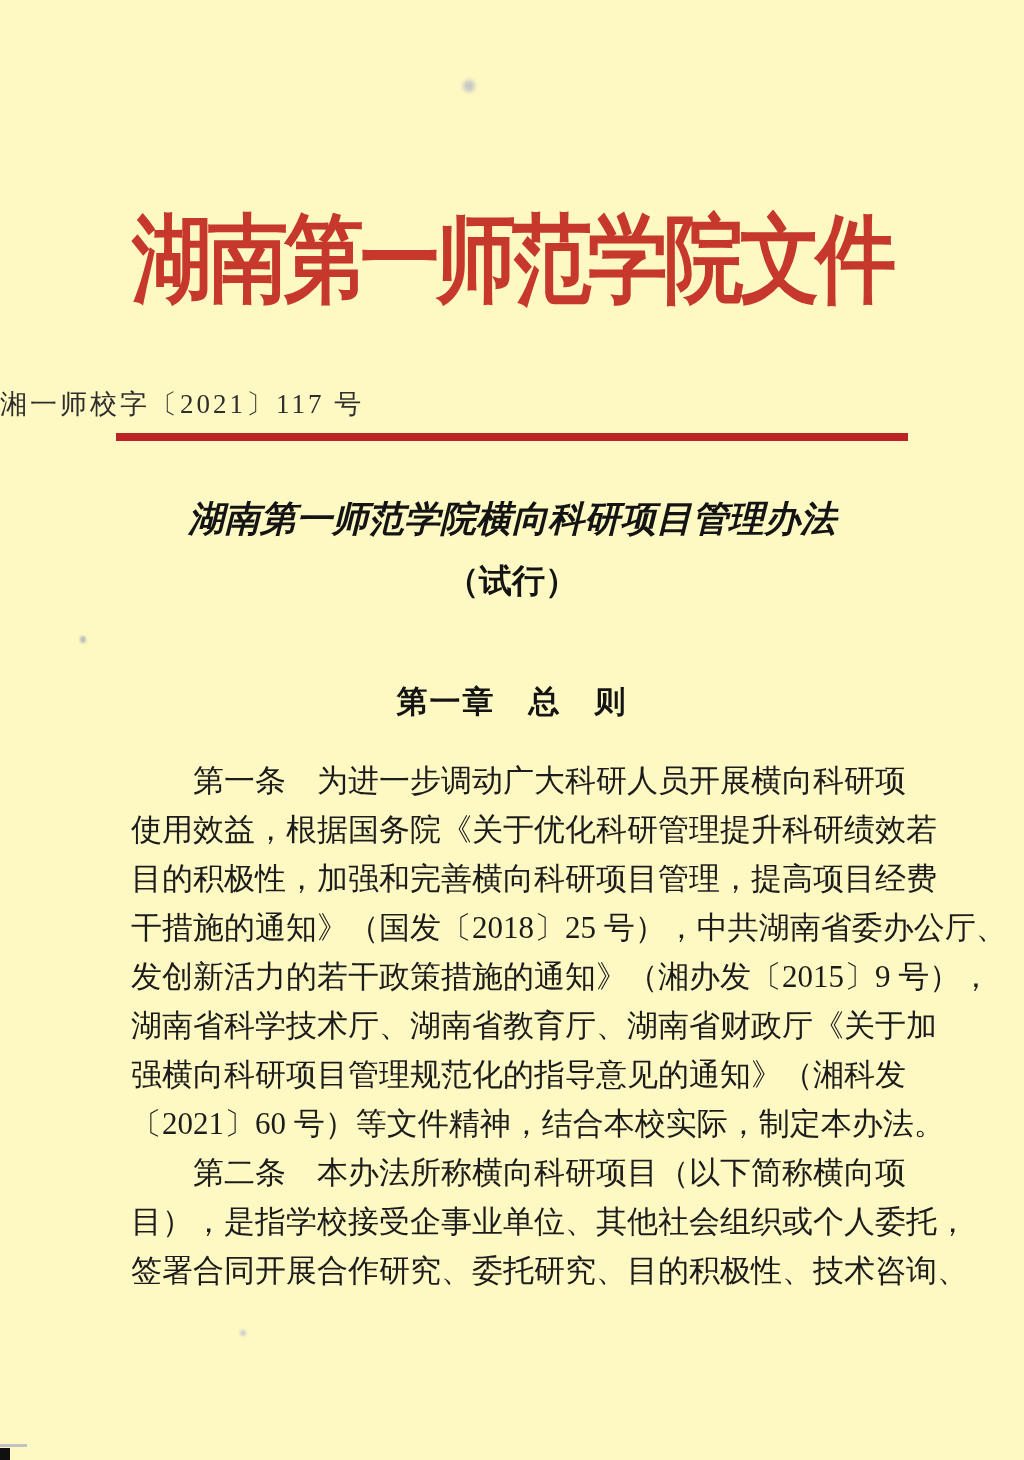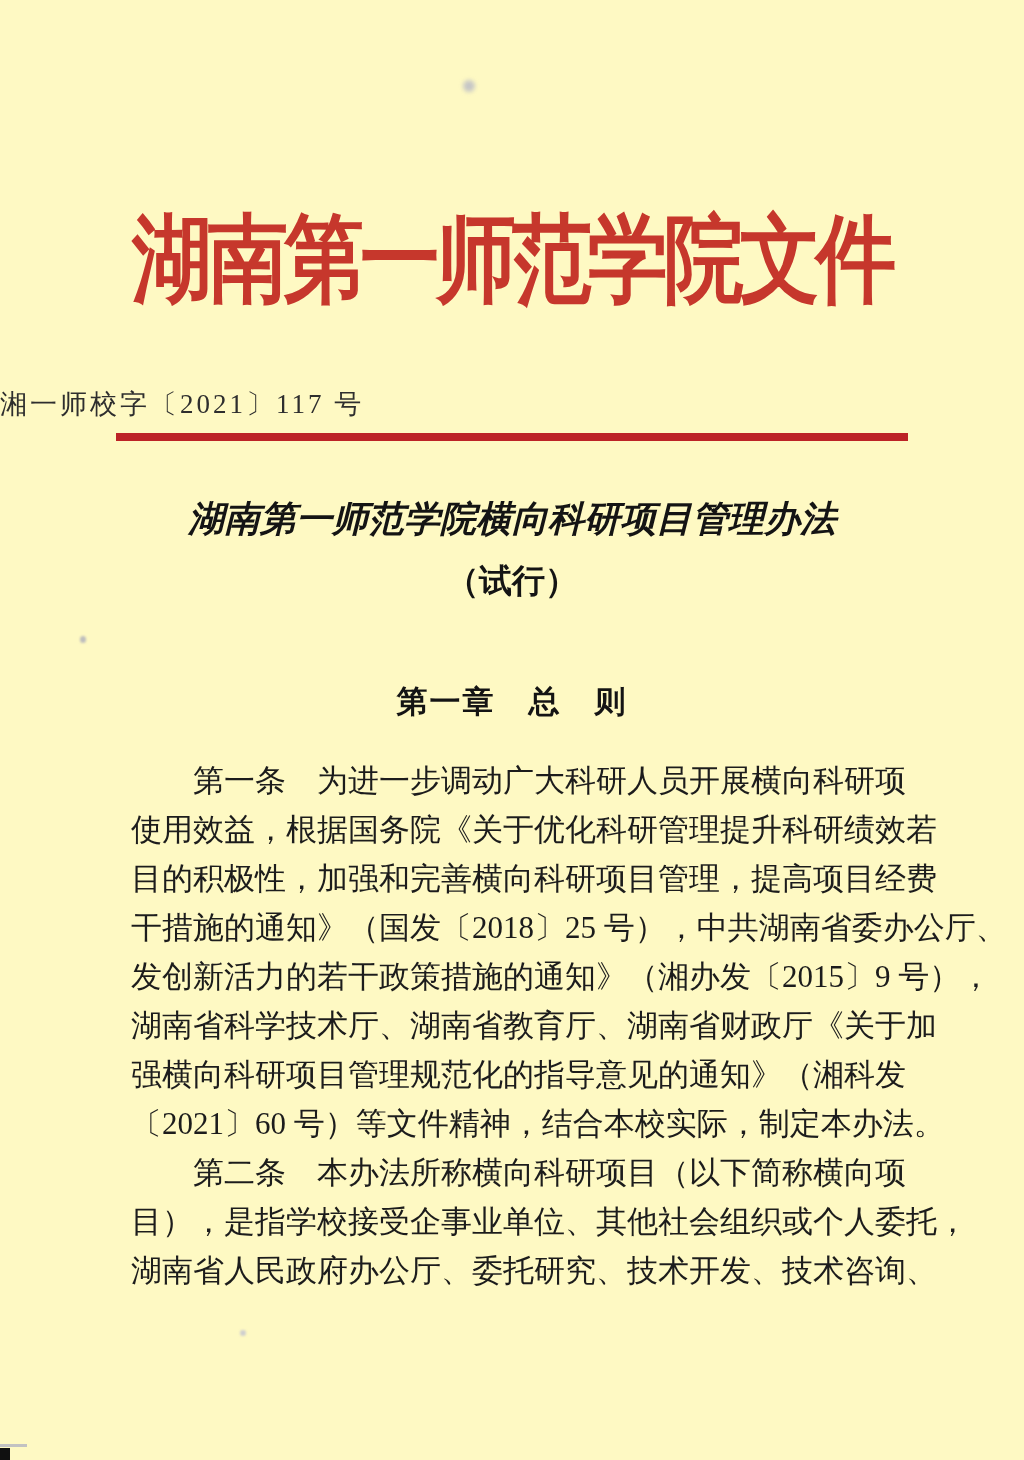--- a/index.html
+++ b/index.html
@@ -158,19 +158,19 @@
     <div class="body-line">　　第一条　为进一步调动广大科研人员开展横向科研项</div>
     <div class="body-line">使用效益，根据国务院《关于优化科研管理提升科研绩效若</div>
     <div class="body-line">目的积极性，加强和完善横向科研项目管理，提高项目经费</div>
     <div class="body-line">干措施的通知》（国发〔2018〕25 号），中共湖南省委办公厅、</div>
     <div class="body-line">发创新活力的若干政策措施的通知》（湘办发〔2015〕9 号），</div>
     <div class="body-line">湖南省科学技术厅、湖南省教育厅、湖南省财政厅《关于加</div>
     <div class="body-line">强横向科研项目管理规范化的指导意见的通知》（湘科发</div>
     <div class="body-line">〔2021〕60 号）等文件精神，结合本校实际，制定本办法。</div>
     <div class="body-line">　　第二条　本办法所称横向科研项目（以下简称横向项</div>
     <div class="body-line">目），是指学校接受企事业单位、其他社会组织或个人委托，</div>
-    <div class="body-line">湖南省人民政府办公厅、委托研究、技术开发、技术咨询、</div>
+    <div class="body-line">签署合同开展合作研究、委托研究、目的积极性、技术咨询、</div>
   </div>
 
   <div class="corner-mark-gray"></div>
   <div class="corner-mark-black"></div>
 
 </div>
 
 </body></html>

